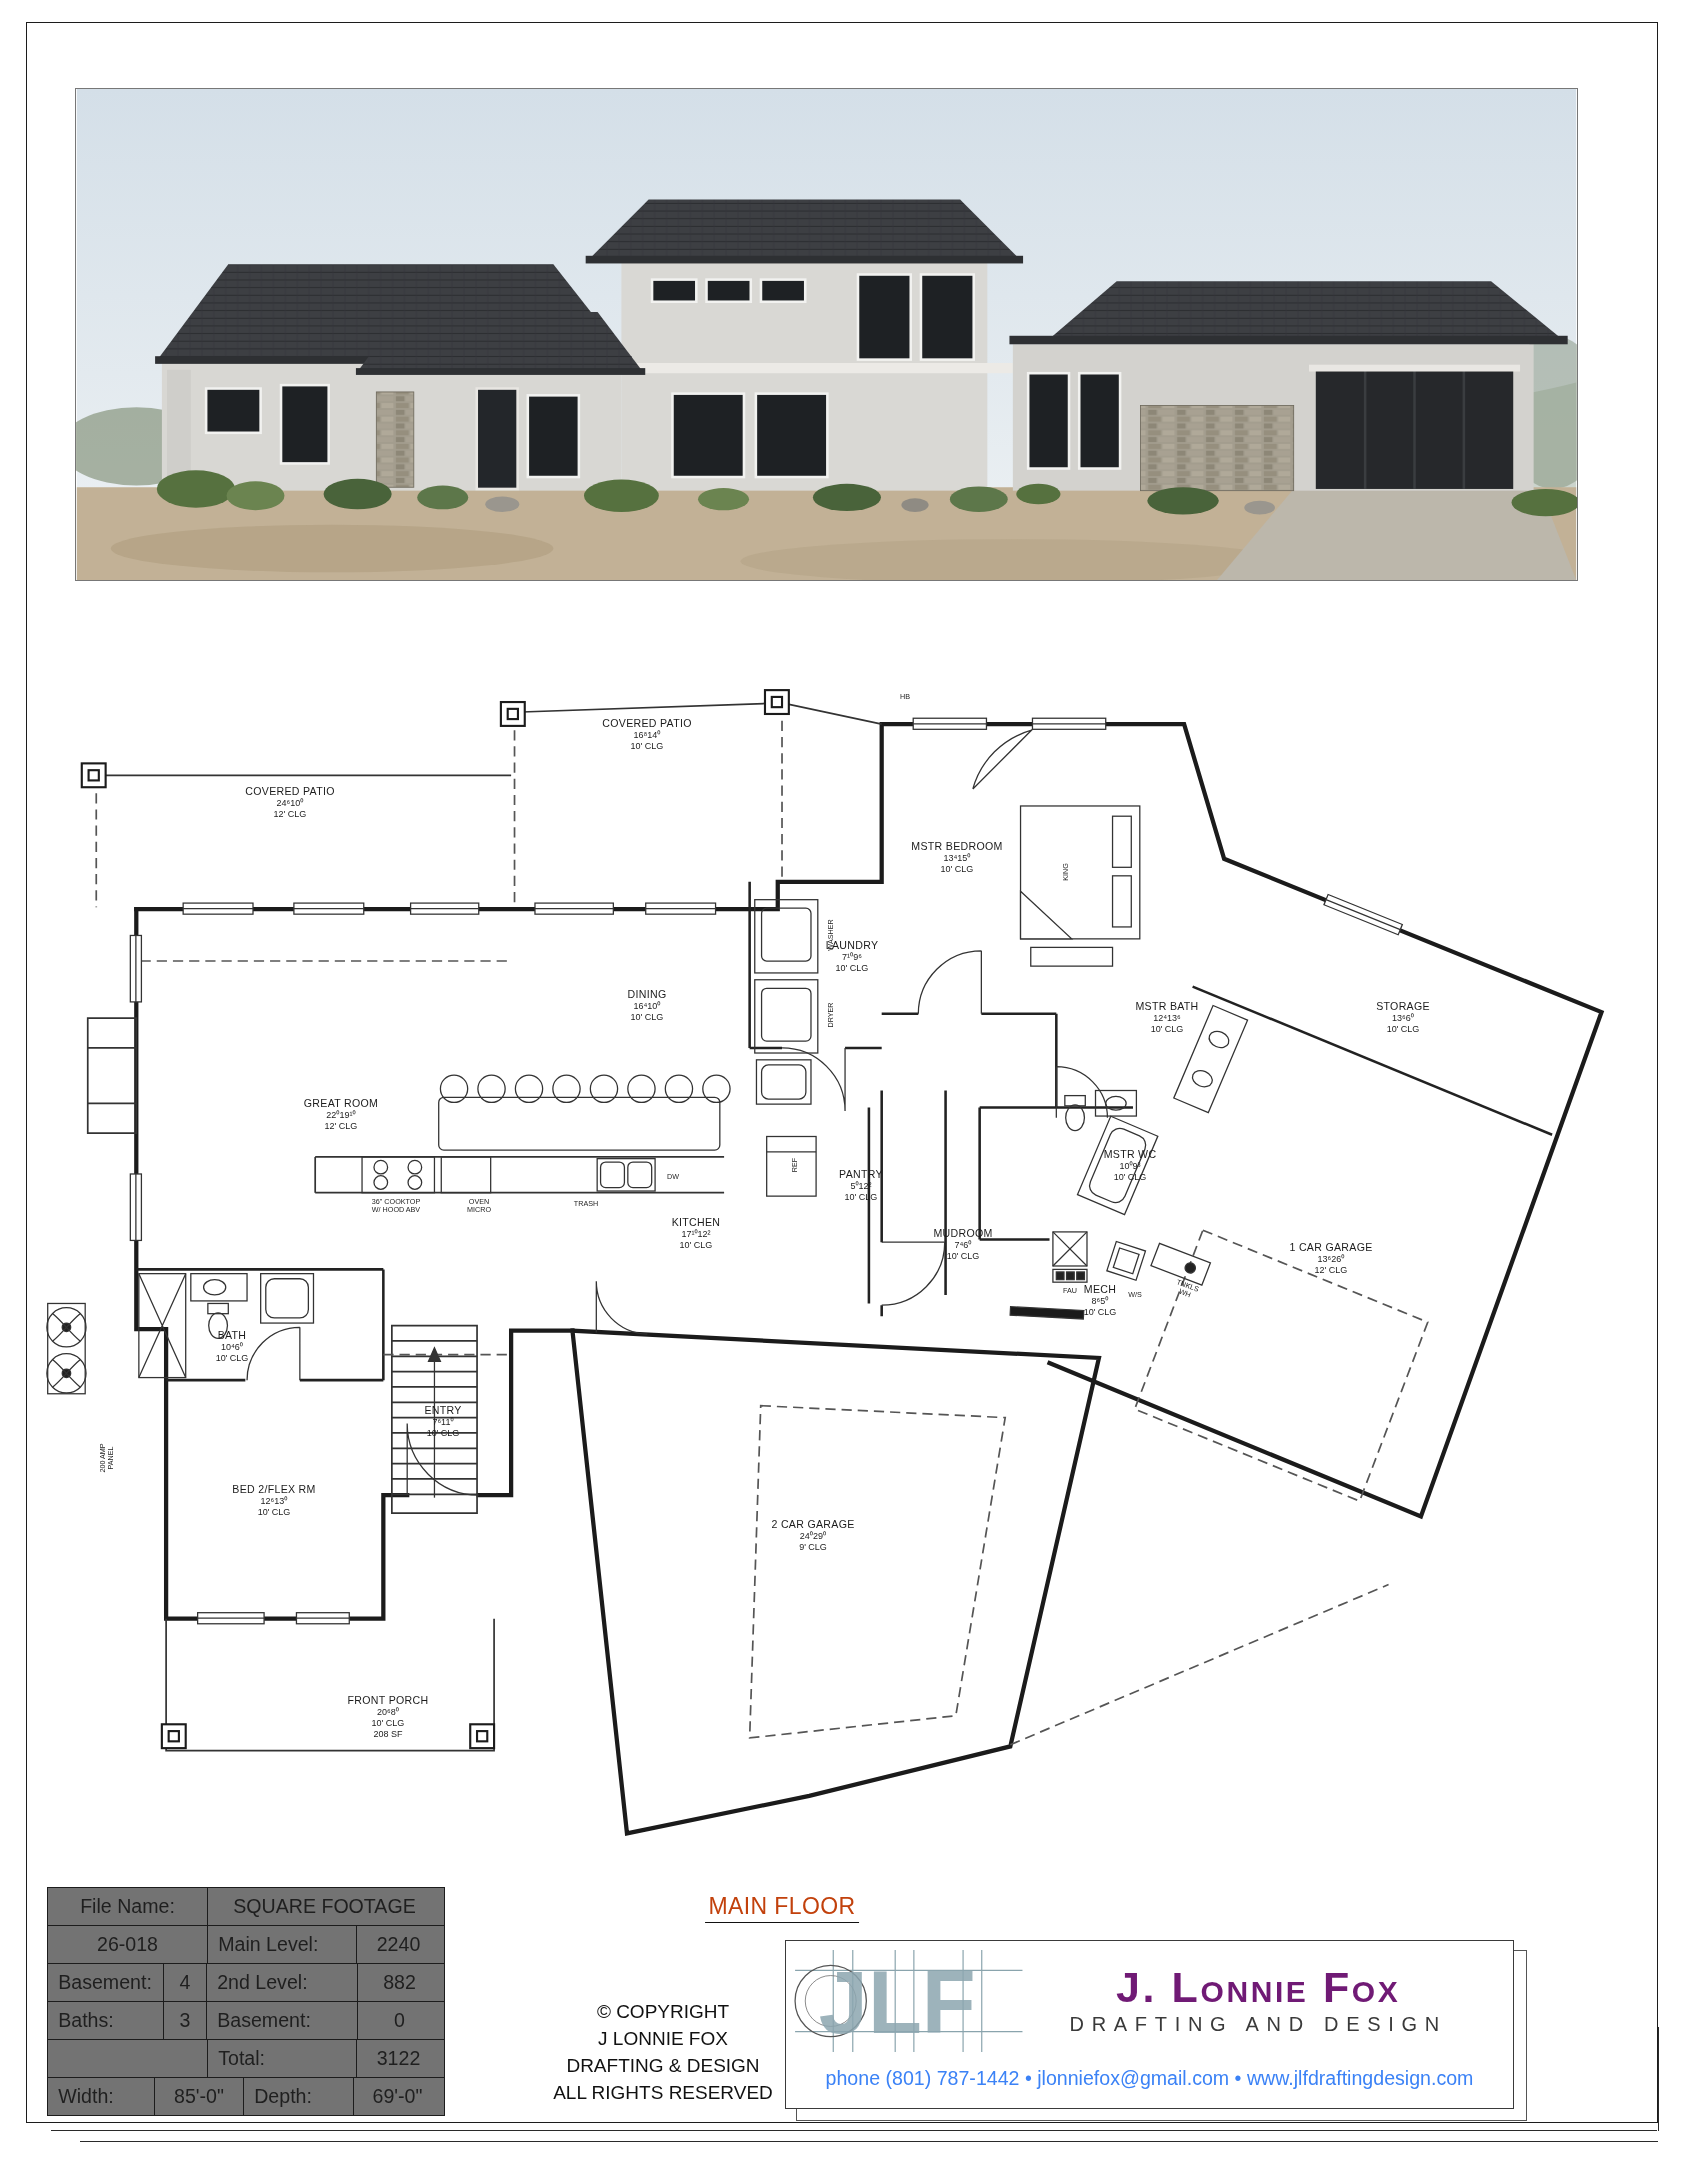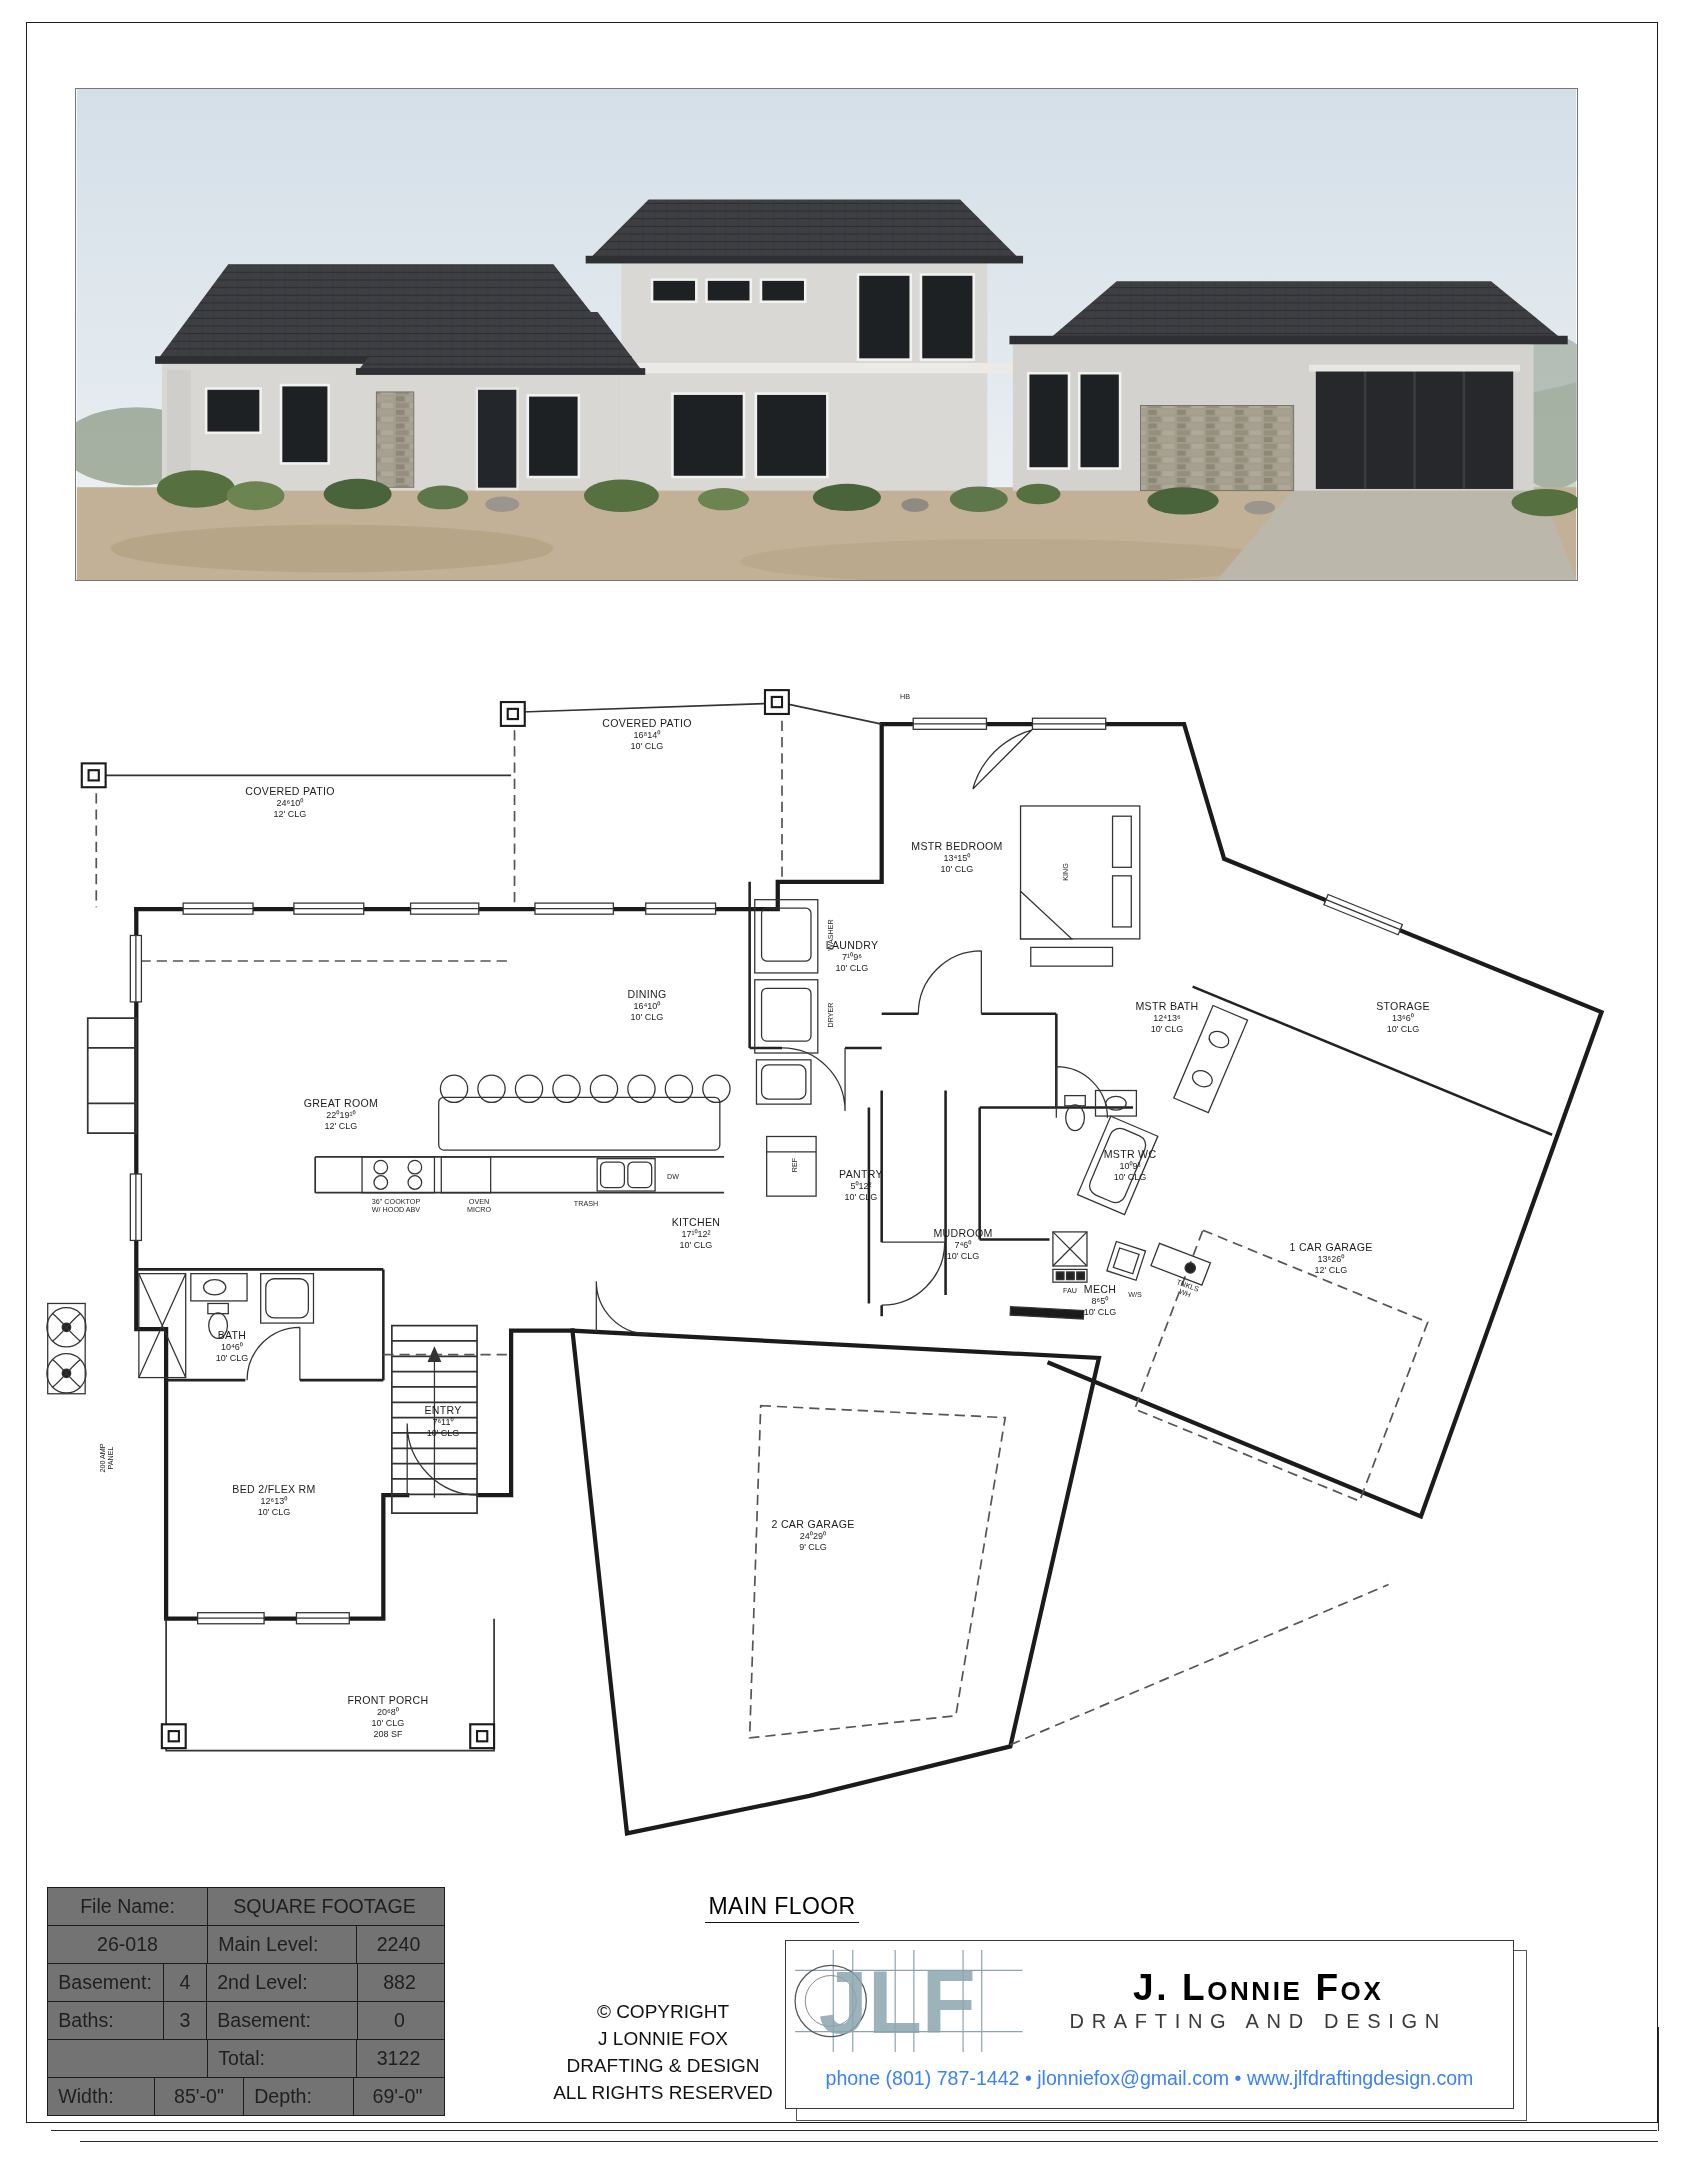--- a/index.html
+++ b/index.html
@@ -23,21 +23,21 @@
   .room-dims{font-size:9px;}
   .room-clg{font-size:9px;}
   .room-extra{font-size:9px;}
   .tiny-label{position:absolute;transform:translate(-50%,-50%);font-size:7.2px;color:#1c1c1c;
               text-align:center;line-height:1.15;white-space:nowrap;}
   .rot90{transform:translate(-50%,-50%) rotate(-90deg);}
   .rot20{transform:translate(-50%,-50%) rotate(20deg);}
 
   
   .plan-title{position:absolute;left:782px;top:1893px;transform:translateX(-50%);
-              font-size:23px;letter-spacing:0.4px;color:#000000;border-bottom:1.7px solid #111;padding:0 3.4px 1.7px;}
+              font-size:23px;letter-spacing:0.4px;color:#c2410c;border-bottom:1.7px solid #111;padding:0 3.4px 1.7px;}
 
   
   .tb{position:absolute;left:47px;top:1887px;width:396px;border:1.7px solid #1c1c1c;background:#737373;font-size:19.6px;}
   .tb-row{display:grid;height:37px;border-bottom:1.3px solid #1c1c1c;}
   .tb-row:last-child{border-bottom:none;}
   .tb-c{display:flex;align-items:center;border-right:1.3px solid #1c1c1c;padding:0 6.8px;}
   .tb-c:last-child{border-right:none;}
   .tb-center{justify-content:center;}
   .tb-left{justify-content:flex-start;padding-left:10.2px;}
   .r1{grid-template-columns:160px 233px;}
@@ -49,21 +49,21 @@
   
   .copyright{position:absolute;left:663px;top:1998px;transform:translateX(-50%);text-align:center;
              font-size:19px;line-height:27px;color:#111;}
 
   
   .logo-stack{position:absolute;left:796px;top:1950px;width:729px;height:169px;border:1.3px solid #555;background:#fff;}
   .logo-box{position:absolute;left:785px;top:1940px;width:727px;height:167px;border:1.3px solid #3a3a3a;background:#fff;}
   .logo-top{position:absolute;left:0;top:0;right:0;height:119px;display:flex;align-items:center;}
   .logo-mono{width:243px;height:112px;flex:0 0 auto;}
   .logo-names{flex:1;text-align:center;padding-right:25.6px;}
-  .logo-name{font-size:37px;font-variant:small-caps;font-weight:600;letter-spacing:2.6px;color:#000000;line-height:1;}
+  .logo-name{font-size:43px;font-variant:small-caps;font-weight:600;letter-spacing:2.6px;color:#701a75;line-height:1;}
   .logo-tagline{font-size:20px;letter-spacing:7.7px;color:#3a3a3a;margin-top:4px;}
   .logo-contact{position:absolute;left:0;right:0;top:126px;text-align:center;font-size:19.6px;color:#3b82f6;}
 </style>
 </head>
 <body>
 
 <div class="page">
 
   <div class="sheet-border"></div>
   <div class="stack-line-1"></div>

